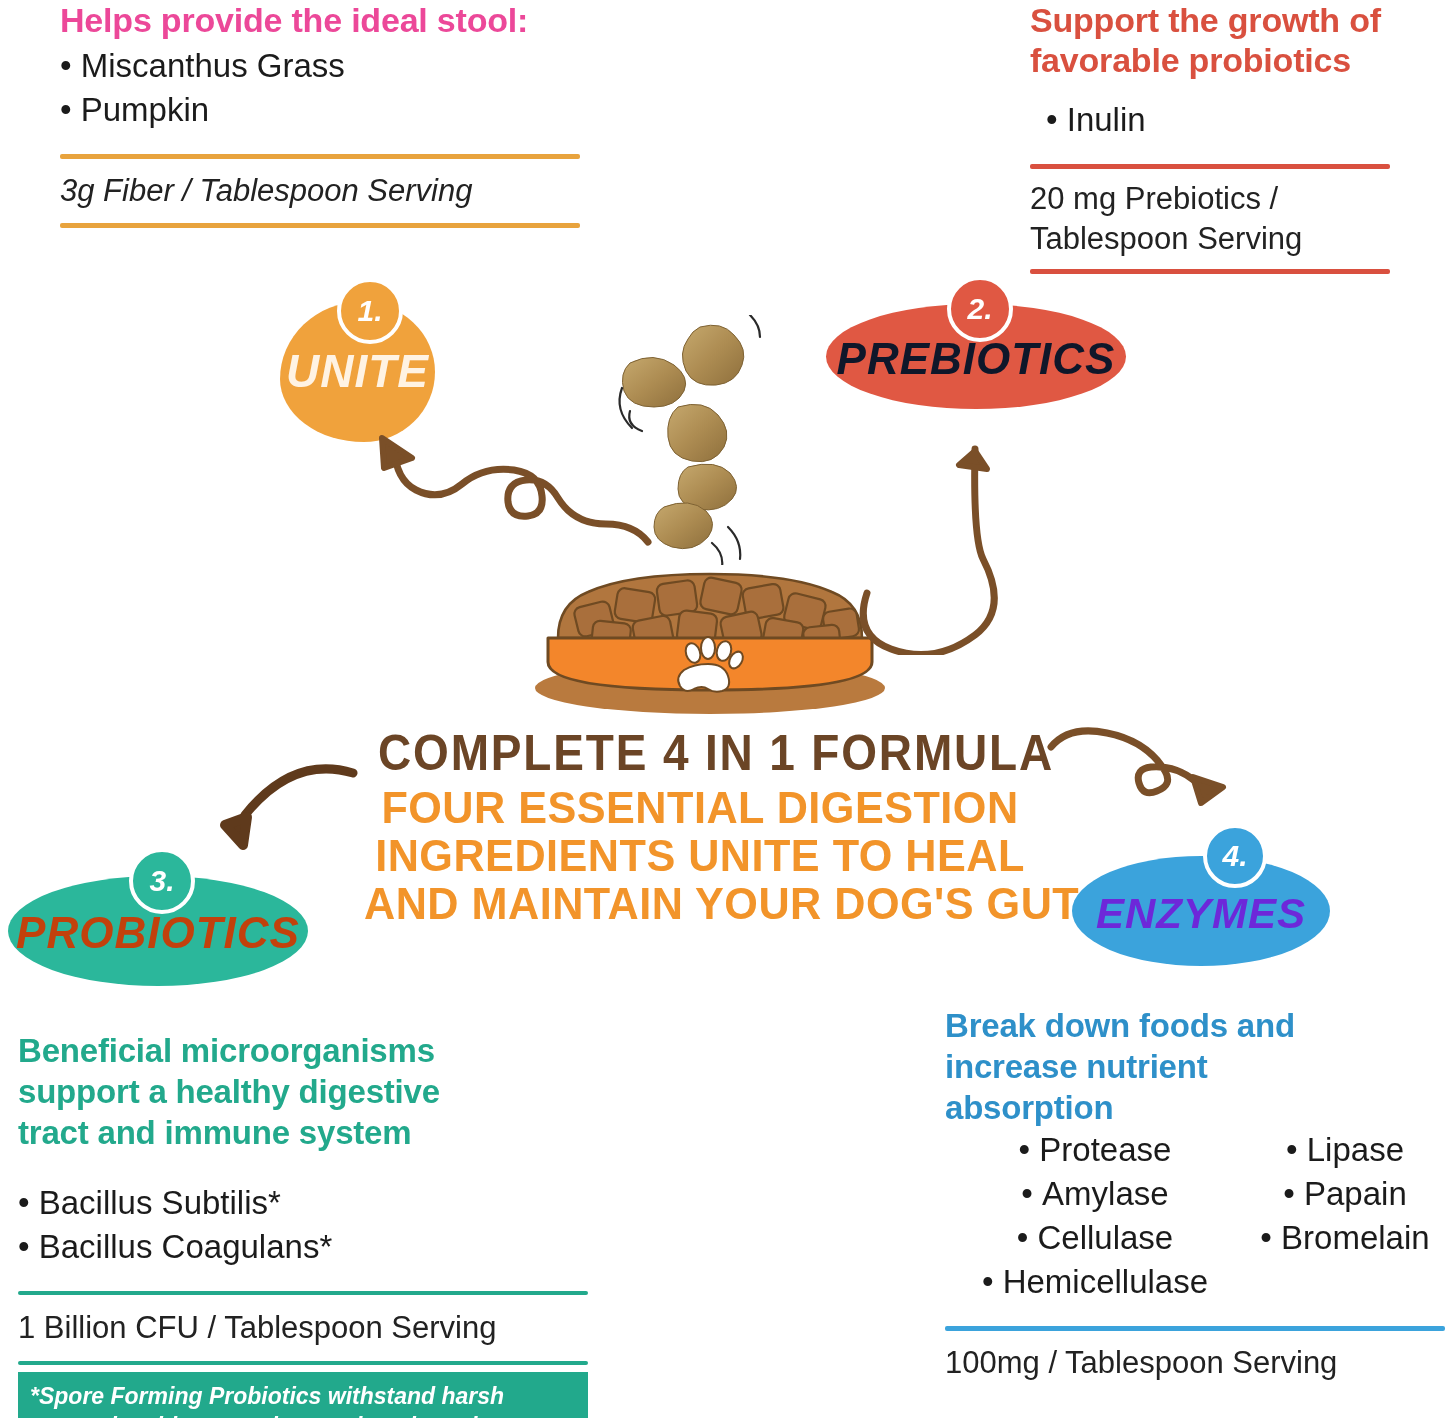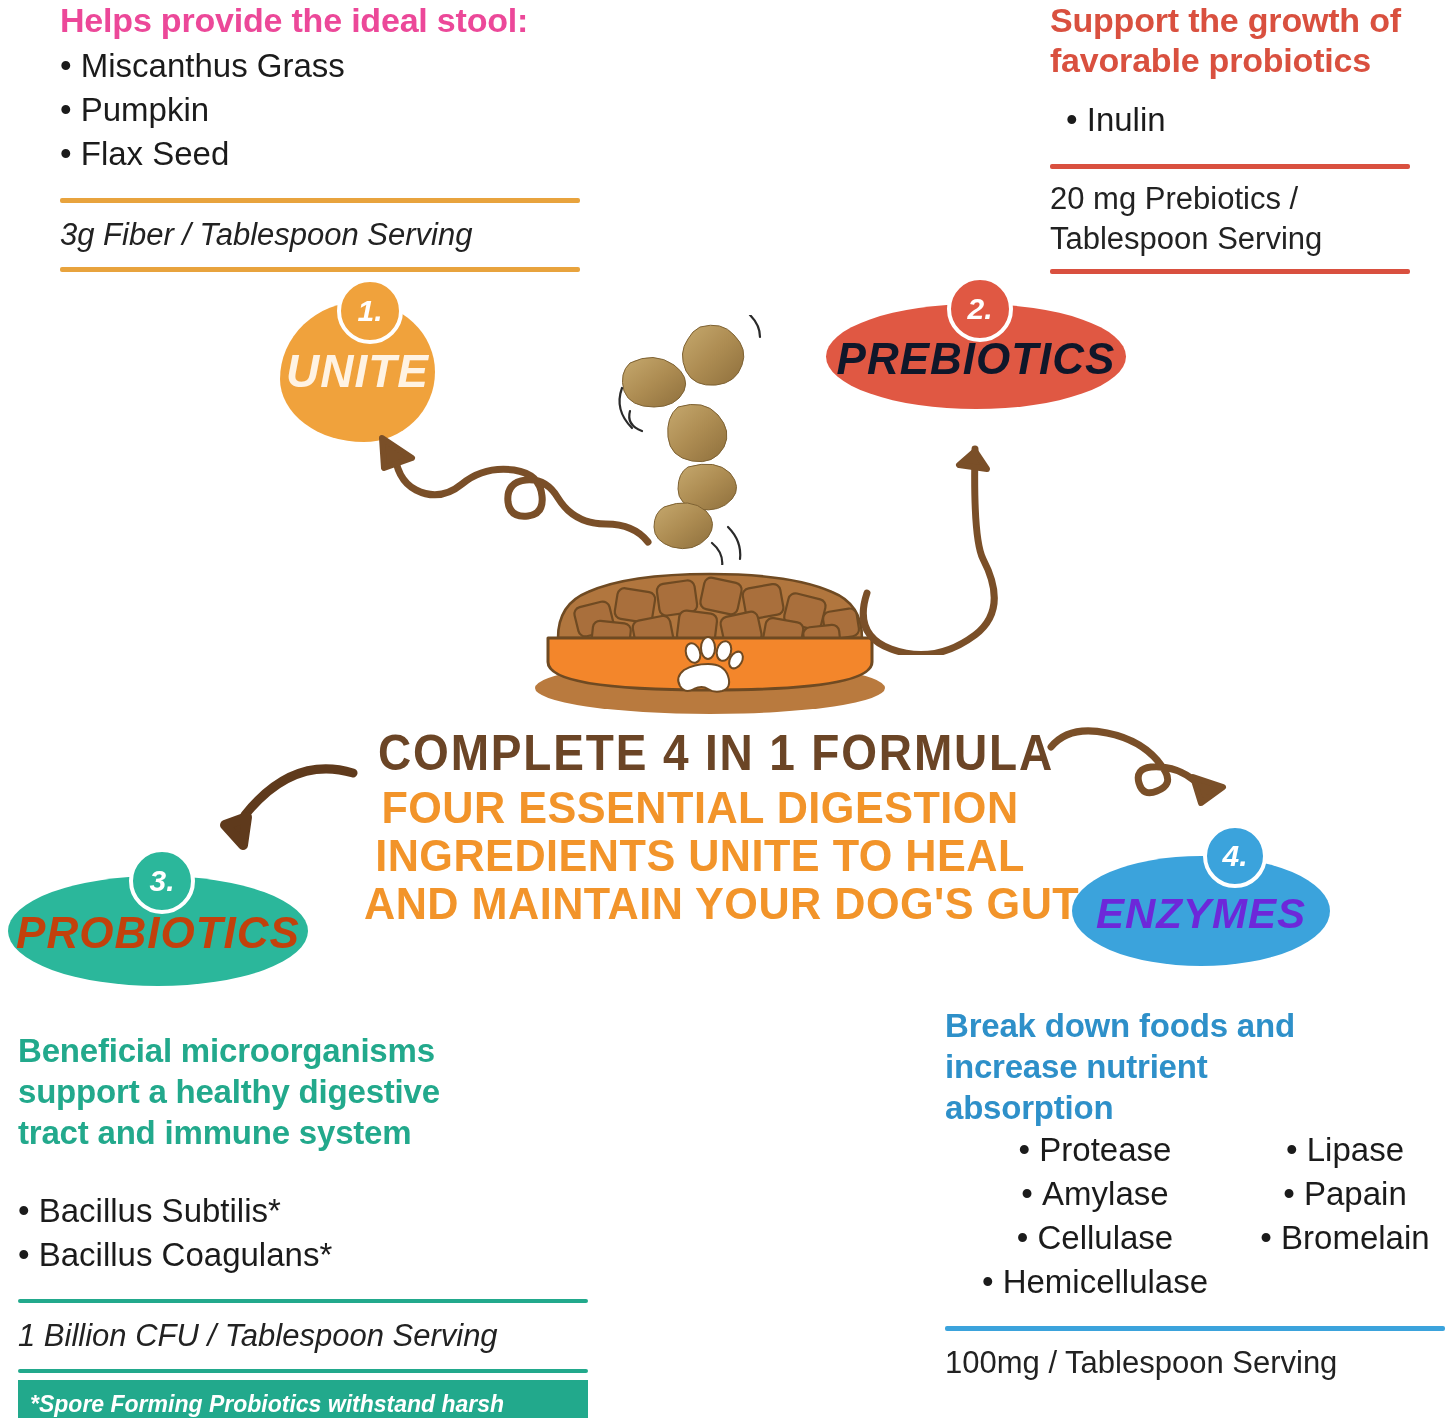--- a/index.html
+++ b/index.html
@@ -36,30 +36,30 @@
   .rule{height:5px;width:100%;border-radius:2px;}
   .rule.thin{height:4px;}
 
   
   #fiber-facts{position:absolute;left:60px;top:0px;width:520px;}
   #fiber-facts .hdr{color:#ec4899;}
   #fiber-facts .rule{background:#E8A33D;}
   #fiber-facts .bullets{margin-top:4px;}
 
   
-  #prebiotic-facts{position:absolute;left:1030px;top:0px;width:360px;margin-left:20px;}
+  #prebiotic-facts{position:absolute;left:1030px;top:0px;width:360px;}
   #prebiotic-facts .hdr{color:#D9503F;}
   #prebiotic-facts .rule{background:#D9503F;}
   #prebiotic-facts .bullets{margin-top:18px;padding-left:16px;}
 
   
   #probiotic-facts{position:absolute;left:18px;top:1030px;width:570px;}
   #probiotic-facts .hdr{color:#22A98C;font-size:33px;line-height:41px;}
   #probiotic-facts .rule{background:#22A98C;}
-  #probiotic-facts .bullets{margin-top:36px;}
+  #probiotic-facts .bullets{margin-top:28px;}
   .note-box{
     background:#22A98C;color:#ffffff;
     font-style:italic;font-weight:600;
     font-size:23px;line-height:30px;
     padding:9px 12px 11px 12px;
   }
 
   
   #enzyme-facts{position:absolute;left:945px;top:1005px;width:500px;}
   #enzyme-facts .hdr{color:#2E90C9;font-size:33px;line-height:41px;}
@@ -183,21 +183,20 @@
 </head>
 <body>
 
 <div class="stage">
 
   <div id="fiber-facts">
     <div class="hdr">Helps provide the ideal stool:</div>
     <div class="bullets">
       <div>•&nbsp;<span>Miscanthus Grass</span></div>
       <div>•&nbsp;<span>Pumpkin</span></div>
-      <div>•&nbsp;<span>Flax Seed</span></div>
     </div>
     <div class="rule" style="margin-top:22px;"></div>
     <div class="dose" style="padding:12px 0 12px 0;font-style:italic;">3g Fiber / Tablespoon Serving</div>
     <div class="rule"></div>
   </div>
 
   <div id="prebiotic-facts">
     <div class="hdr">
       <div>Support the growth of</div>
       <div>favorable probiotics</div>
@@ -217,21 +216,21 @@
     <div class="hdr">
       <div>Beneficial microorganisms</div>
       <div>support a healthy digestive</div>
       <div>tract and immune system</div>
     </div>
     <div class="bullets">
       <div>•&nbsp;<span>Bacillus Subtilis*</span></div>
       <div>•&nbsp;<span>Bacillus Coagulans*</span></div>
     </div>
     <div class="rule thin" style="margin-top:22px;"></div>
-    <div class="dose" style="padding:13px 0 13px 0;font-style:italic;">1 Billion CFU / Tablespoon Serving</div>
+    <div class="dose" style="padding:13px 0 13px 0;">1 Billion CFU / Tablespoon Serving</div>
     <div class="rule thin" style="margin-bottom:7px;"></div>
     <div class="note-box">
       <div>*Spore Forming Probiotics withstand harsh</div>
       <div>stomach acids to reach your dogs intestines</div>
     </div>
   </div>
 
   <div id="enzyme-facts">
     <div class="hdr">
       <div>Break down foods and</div>

